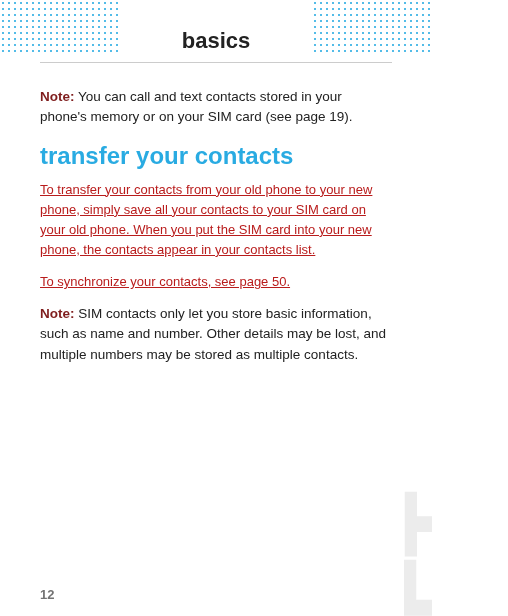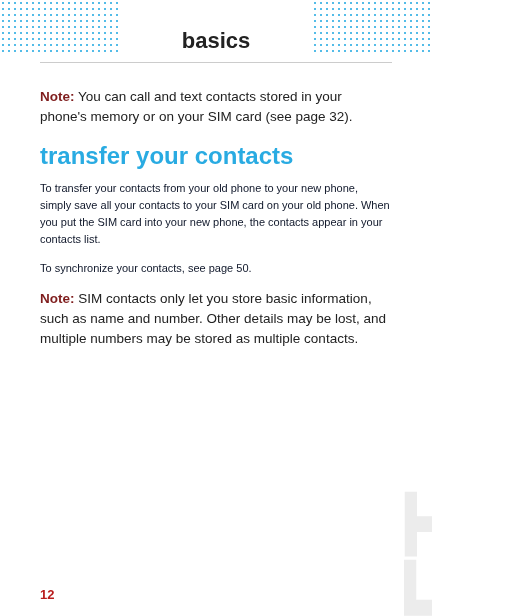--- a/index.html
+++ b/index.html
@@ -98,24 +98,25 @@
     }
 
     .section-heading {
       color: #29abe2;
       font-size: 24px;
       font-weight: bold;
       margin-bottom: 10px;
     }
 
     .body-text {
-      font-size: 11px;
+      font-size: 13px;
       line-height: 1.55;
-      color: #0f172a;
+      color: #b91c1c;
       margin-bottom: 12px;
+      text-decoration: underline;
     }
 
     
     .draft-watermark {
       position: absolute;
       right: -10px;
       bottom: 60px;
       font-size: 110px;
       font-weight: bold;
       color: rgba(200, 200, 200, 0.35);
@@ -127,21 +128,21 @@
       font-family: Arial Black, sans-serif;
     }
 
     
     .page-footer {
       position: absolute;
       bottom: 14px;
       left: 40px;
       font-size: 13px;
       font-weight: bold;
-      color: #b91c1c;
+      color: #737373;
     }
 
     
     .header-rule {
       width: calc(100% - 80px);
       margin: 0 40px;
       height: 1px;
       background: #cccccc;
       margin-bottom: 12px;
     }
@@ -157,21 +158,21 @@
       <div class="pixel-pattern-right"></div>
     </div>
     <h1 class="header-title">basics</h1>
   </div>
 
   <div class="header-rule"></div>
 
   <div class="content-area">
 
     <p class="note-block">
-      <span class="note-label">Note:</span><span> You can call and text contacts stored in your phone's memory or on your SIM card (see page 32).</span>
+      <span class="note-label">Note:</span><span> You can call and text contacts stored in your phone's memory or on your SIM card (see page 19).</span>
     </p>
 
     <h2 class="section-heading">transfer your contacts</h2>
 
     <p class="body-text">To transfer your contacts from your old phone to your new phone, simply save all your contacts to your SIM card on your old phone. When you put the SIM card into your new phone, the contacts appear in your contacts list.</p>
 
     <p class="body-text">To synchronize your contacts, see page 50.</p>
 
     <p class="note-block">
       <span class="note-label">Note:</span><span> SIM contacts only let you store basic information, such as name and number. Other details may be lost, and multiple numbers may be stored as multiple contacts.</span>

